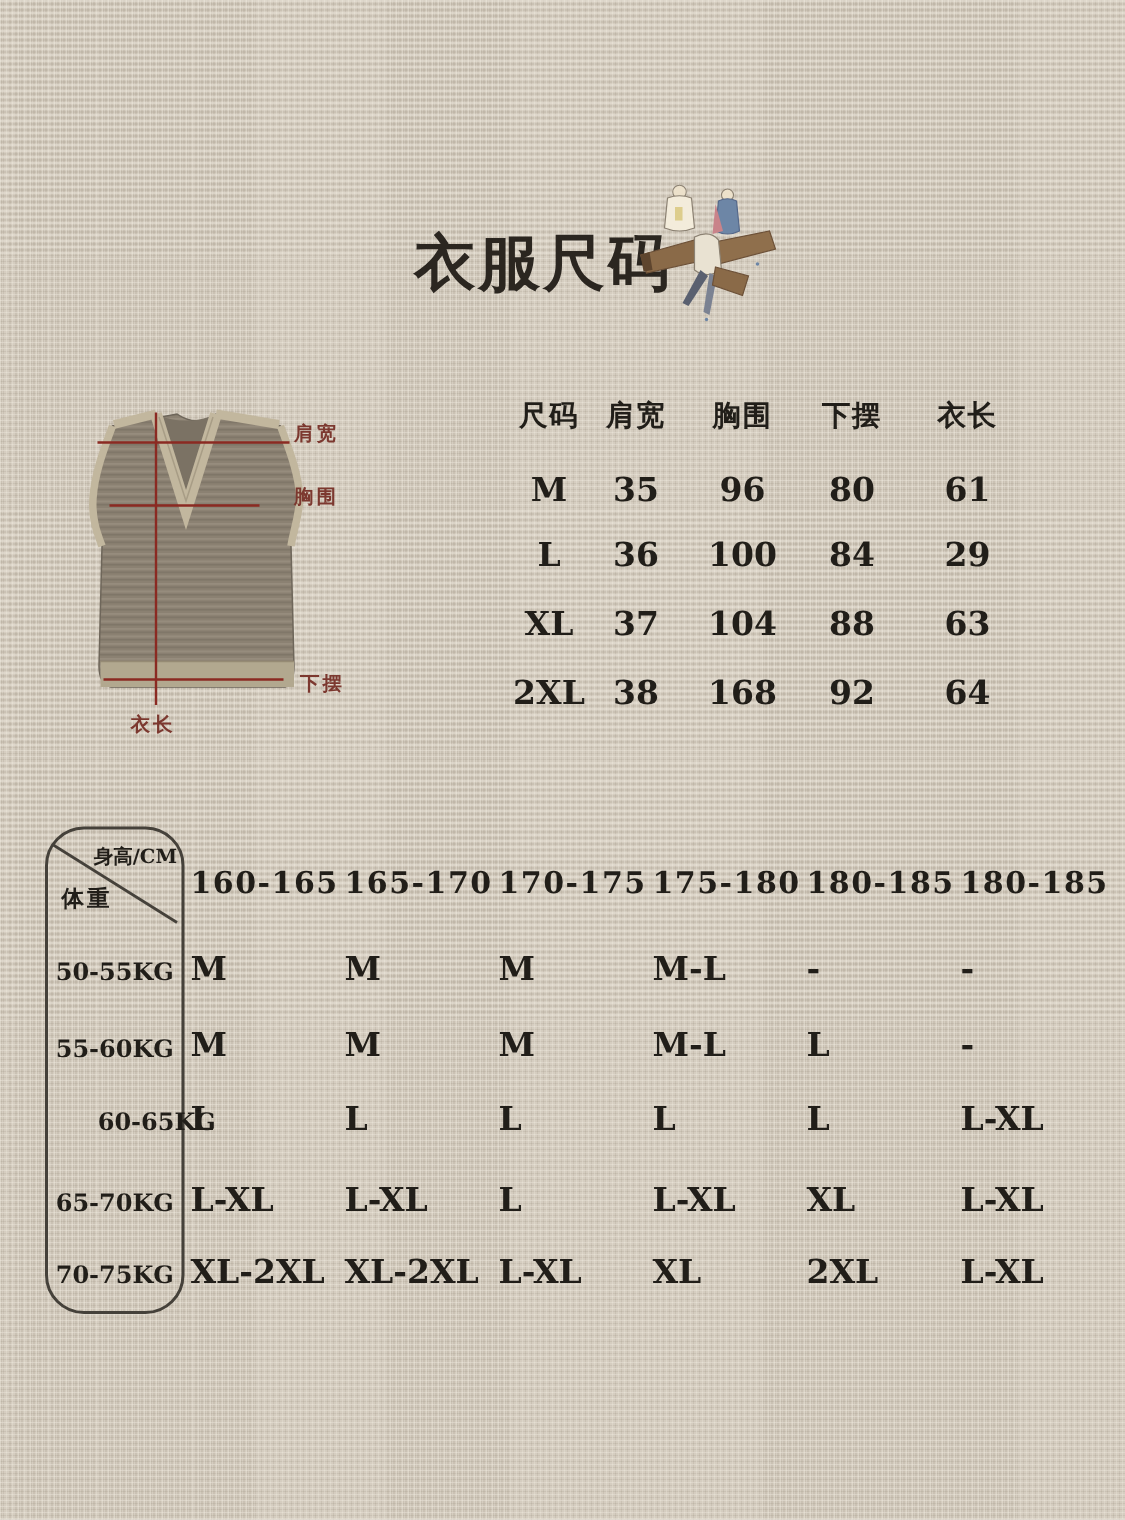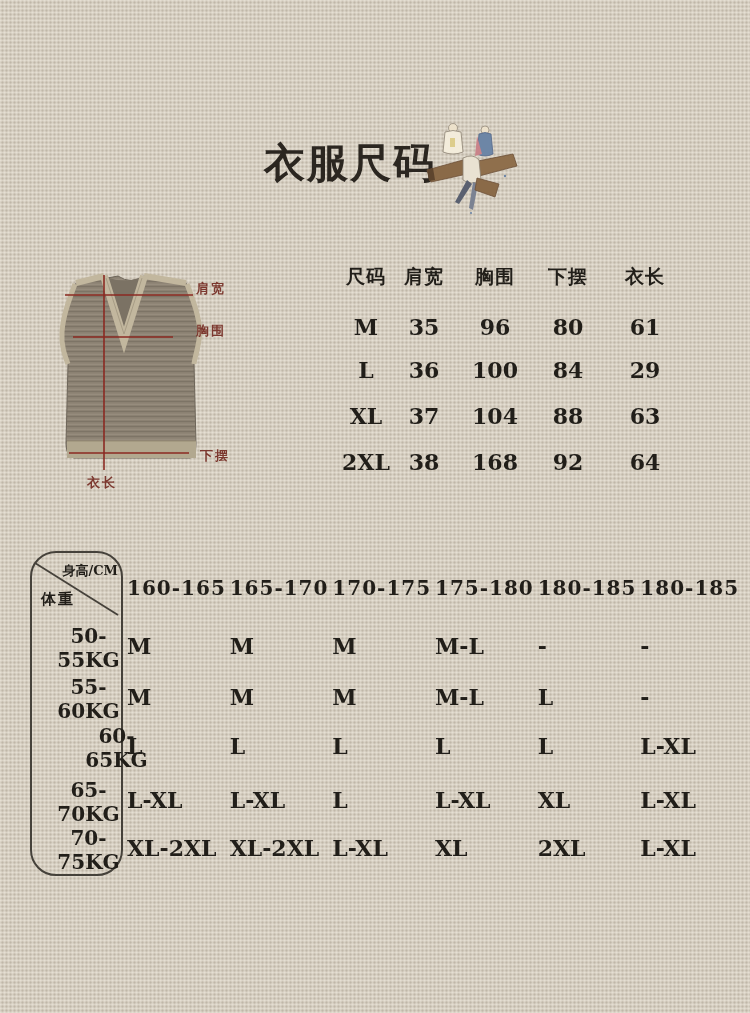--- a/index.html
+++ b/index.html
@@ -11,21 +11,21 @@
       repeating-linear-gradient(90deg, rgba(248,243,233,.40) 0 1px, rgba(0,0,0,0) 1px 4px),
       repeating-linear-gradient(0deg, rgba(128,116,97,.13) 2px 3px, rgba(0,0,0,0) 3px 4px),
       repeating-linear-gradient(90deg, rgba(128,116,97,.13) 2px 3px, rgba(0,0,0,0) 3px 4px);
     font-family:"DejaVu Serif","Liberation Serif",serif;
     color:#211e19;
   }
 
   .page-title {
     position:absolute; left:250px; top:136px; width:200px;
     text-align:center; font-size:41px; font-weight:600; letter-spacing:2px;
-    color:#2b2620; margin:0;
+    color:#2b2620; margin:12px;
   }
 
   .illus { position:absolute; left:425px; top:118px; }
 
   .vest-wrap { position:absolute; left:40px; top:268px; width:260px; height:240px; }
   .vest-svg { position:absolute; left:0; top:0; }
   .vest-label {
     position:absolute; font-size:13px; letter-spacing:2px;
     color:#7c382f; font-weight:600; white-space:nowrap;
   }
@@ -46,21 +46,21 @@
 
   .weight-box {
     position:absolute; left:30px; top:551px; width:93px; height:325px;
     border:2px solid #45413a; border-radius:26px; box-sizing:border-box;
   }
   .corner-diag { position:absolute; left:0; top:0; }
   .corner-top  { position:absolute; right:3px; top:9px;  font-size:13px; font-weight:600; white-space:nowrap; }
   .corner-bot  { position:absolute; left:9px;  top:37px; font-size:15px; font-weight:600; letter-spacing:2px; white-space:nowrap; }
   .weight-label {
     position:absolute; left:0; width:100%; text-align:center;
-    font-size:20px; font-weight:600; transform:translateY(-50%);padding-left:12px;
+    font-size:16px; font-weight:600; transform:translateY(-50%);
   }
   .wl0 { top:95px; } .wl1 { top:146px; } .wl2 { top:195px;margin-left:28px; }
   .wl3 { top:249px; } .wl4 { top:297px; }
 
   .fit-row {
     position:absolute; left:127px; width:616px; height:30px;
     display:grid; grid-template-columns:repeat(6,1fr);
     align-items:center; 
   }
   .fit-row.hdr { font-size:20px; font-weight:600; letter-spacing:1px; }

